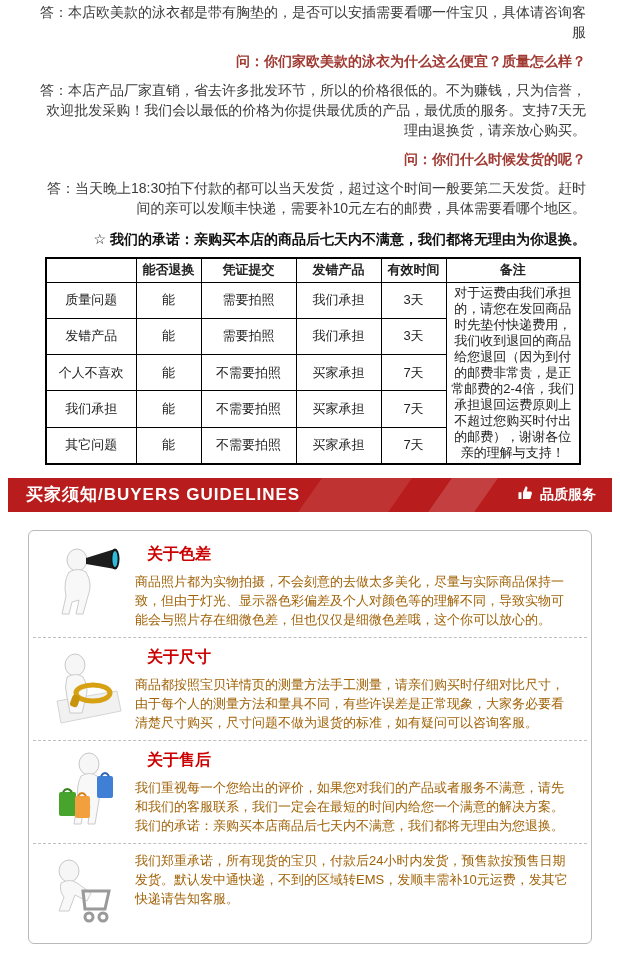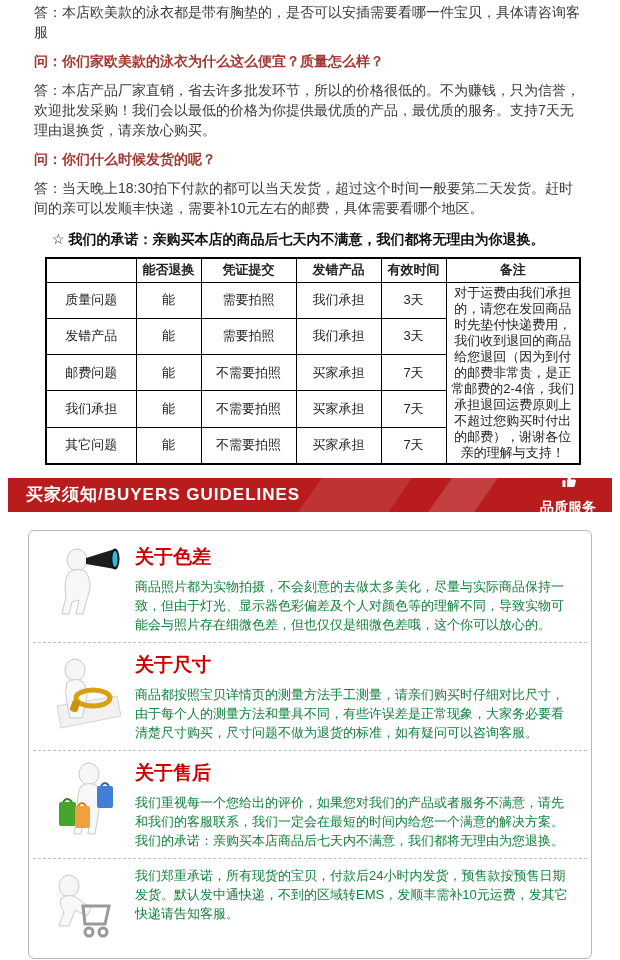--- a/index.html
+++ b/index.html
@@ -2,21 +2,21 @@
 <html><head>
 <meta charset="utf-8">
 <style>
   * { margin:0; padding:0; box-sizing:border-box; }
   html,body { width:620px; height:960px; overflow:hidden; background:#fff;
     font-family:"Liberation Sans","DejaVu Sans",sans-serif; }
   .page { position:relative; width:620px; height:960px; }
 
   
   .faq { padding:2px 34px 0 34px; color:#3a3a3a; font-size:14px; line-height:20px; }
-  .faq p { margin-top:9px; }
+  .faq p { margin-top:9px;text-align:right; }
   .faq p:first-child { margin-top:0; }
   .faq .q { color:#a03a33; font-weight:bold; }
   .faq .promise { font-weight:bold; color:#111; padding-left:18px; margin-top:11px; }
 
   
   table.policy { border-collapse:collapse; margin:8px 0 0 45px; width:520px;
     table-layout:fixed; border:2px solid #000; }
   table.policy th, table.policy td { border:1px solid #000; text-align:center;
     vertical-align:middle; font-size:13px; color:#222; padding:2px; }
   table.policy th { font-weight:bold; height:24px;text-align:center; }
@@ -28,32 +28,32 @@
   
   .banner { position:relative; margin:13px 8px 0 8px; height:34px; background:#b91c1c;
     overflow:hidden; display:flex; align-items:center; }
   .banner .stripe1, .banner .stripe2 { position:absolute; top:-20px; height:80px;
     background:rgba(255,255,255,0.10); transform:skewX(-35deg); }
   .banner .stripe1 { left:300px; width:90px; }
   .banner .stripe2 { left:430px; width:46px; background:rgba(255,255,255,0.16); }
   .banner-title { color:#fff; font-weight:bold; font-size:17px; letter-spacing:1px;
     padding-left:18px; position:relative; }
   .banner-badge { margin-left:auto; display:flex; align-items:center; gap:6px;
-    padding-right:16px; color:#fff; font-weight:bold; font-size:14px; position:relative;flex-direction:column; }
+    padding-right:16px; color:#fff; font-weight:bold; font-size:14px; position:relative; }
 
   
   .gbox { margin:18px 28px 0 28px; border:1px solid #b9b9b9; border-radius:6px;
     padding:4px 4px; background:#fff; }
   .gsec { display:flex; align-items:flex-start; padding:7px 8px 8px 4px; }
   .gsec + .gsec { border-top:1px dashed #c0c0c0; }
   .gicon { width:98px; min-width:98px; display:flex; justify-content:center;
     align-items:center; padding-top:4px; }
   .gtext { flex:1; padding-right:6px; }
-  .gtitle { color:#cc0000; font-weight:bold; font-size:19px; margin:2px 0 7px 0; }
-  .gbody { font-size:13px; color:#15803d; line-height:19px; }
+  .gtitle { color:#cc0000; font-weight:bold; font-size:16px; margin:2px 0 7px 12px; }
+  .gbody { font-size:13px; color:#a16207; line-height:19px; }
 </style>
 </head>
 <body>
 
 <div class="page">
 
   <div class="faq">
     <p>答：本店欧美款的泳衣都是带有胸垫的，是否可以安插需要看哪一件宝贝，具体请咨询客服</p>
     <p class="q">问：你们家欧美款的泳衣为什么这么便宜？质量怎么样？</p>
     <p>答：本店产品厂家直销，省去许多批发环节，所以的价格很低的。不为赚钱，只为信誉，欢迎批发采购！我们会以最低的价格为你提供最优质的产品，最优质的服务。支持7天无理由退换货，请亲放心购买。</p>
@@ -81,21 +81,21 @@
       <td class="remark" rowspan="5">对于运费由我们承担的，请您在发回商品时先垫付快递费用，我们收到退回的商品给您退回（因为到付的邮费非常贵，是正常邮费的2-4倍，我们承担退回运费原则上不超过您购买时付出的邮费），谢谢各位亲的理解与支持！</td>
     </tr>
     <tr>
       <td>发错产品</td>
       <td>能</td>
       <td>需要拍照</td>
       <td>我们承担</td>
       <td>3天</td>
     </tr>
     <tr>
-      <td>邮费问题</td>
+      <td>个人不喜欢</td>
       <td>能</td>
       <td>不需要拍照</td>
       <td>买家承担</td>
       <td>7天</td>
     </tr>
     <tr>
       <td>我们承担</td>
       <td>能</td>
       <td>不需要拍照</td>
       <td>买家承担</td>

